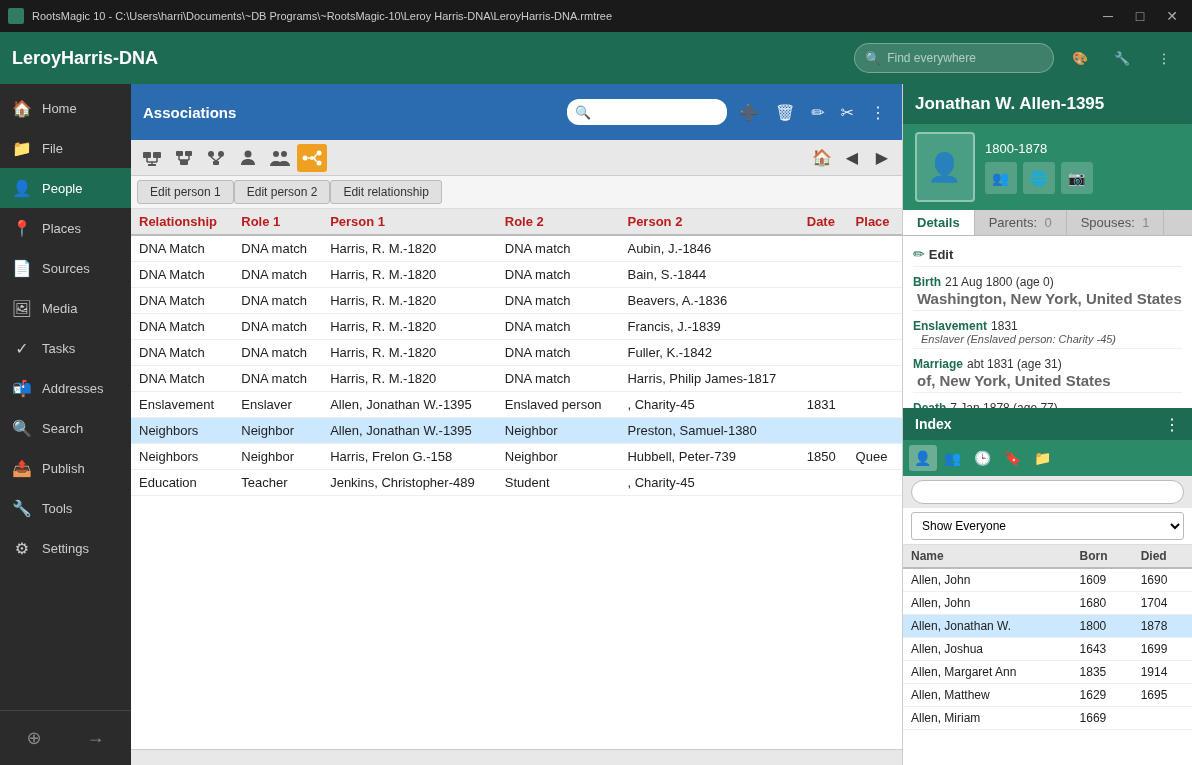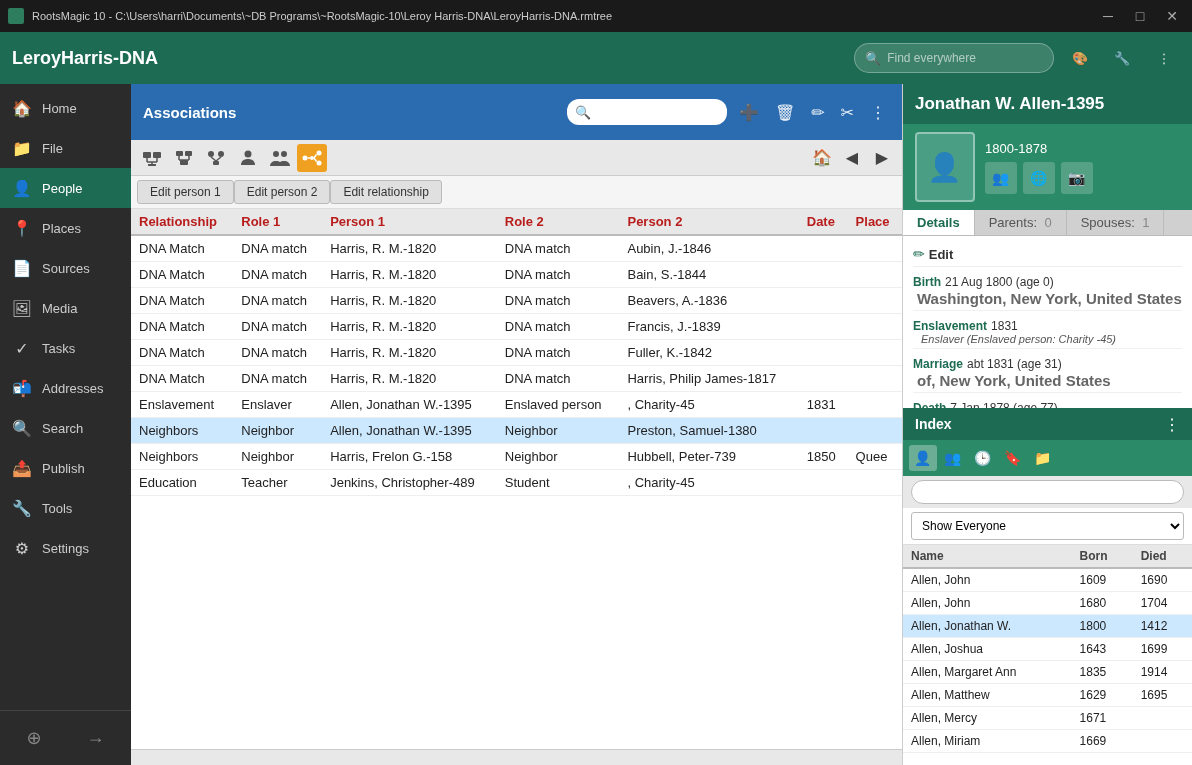--- a/index.html
+++ b/index.html
@@ -561,43 +561,38 @@
                 <td>1690</td>
               </tr>
               <tr>
                 <td>Allen, John</td>
                 <td>1680</td>
                 <td>1704</td>
               </tr>
               <tr class="selected">
                 <td>Allen, Jonathan W.</td>
                 <td>1800</td>
-                <td>1412</td>
+                <td>1878</td>
               </tr>
               <tr>
                 <td>Allen, Joshua</td>
                 <td>1643</td>
                 <td>1699</td>
               </tr>
               <tr>
                 <td>Allen, Margaret Ann</td>
                 <td>1835</td>
                 <td>1914</td>
               </tr>
               <tr>
                 <td>Allen, Matthew</td>
                 <td>1629</td>
                 <td>1695</td>
               </tr>
               <tr>
-                <td>Allen, Mercy</td>
-                <td>1671</td>
-                <td></td>
-              </tr>
-              <tr>
                 <td>Allen, Miriam</td>
                 <td>1669</td>
                 <td></td>
               </tr>
             </tbody>
         </table>
       </div>
     </div>
 
   </div>

